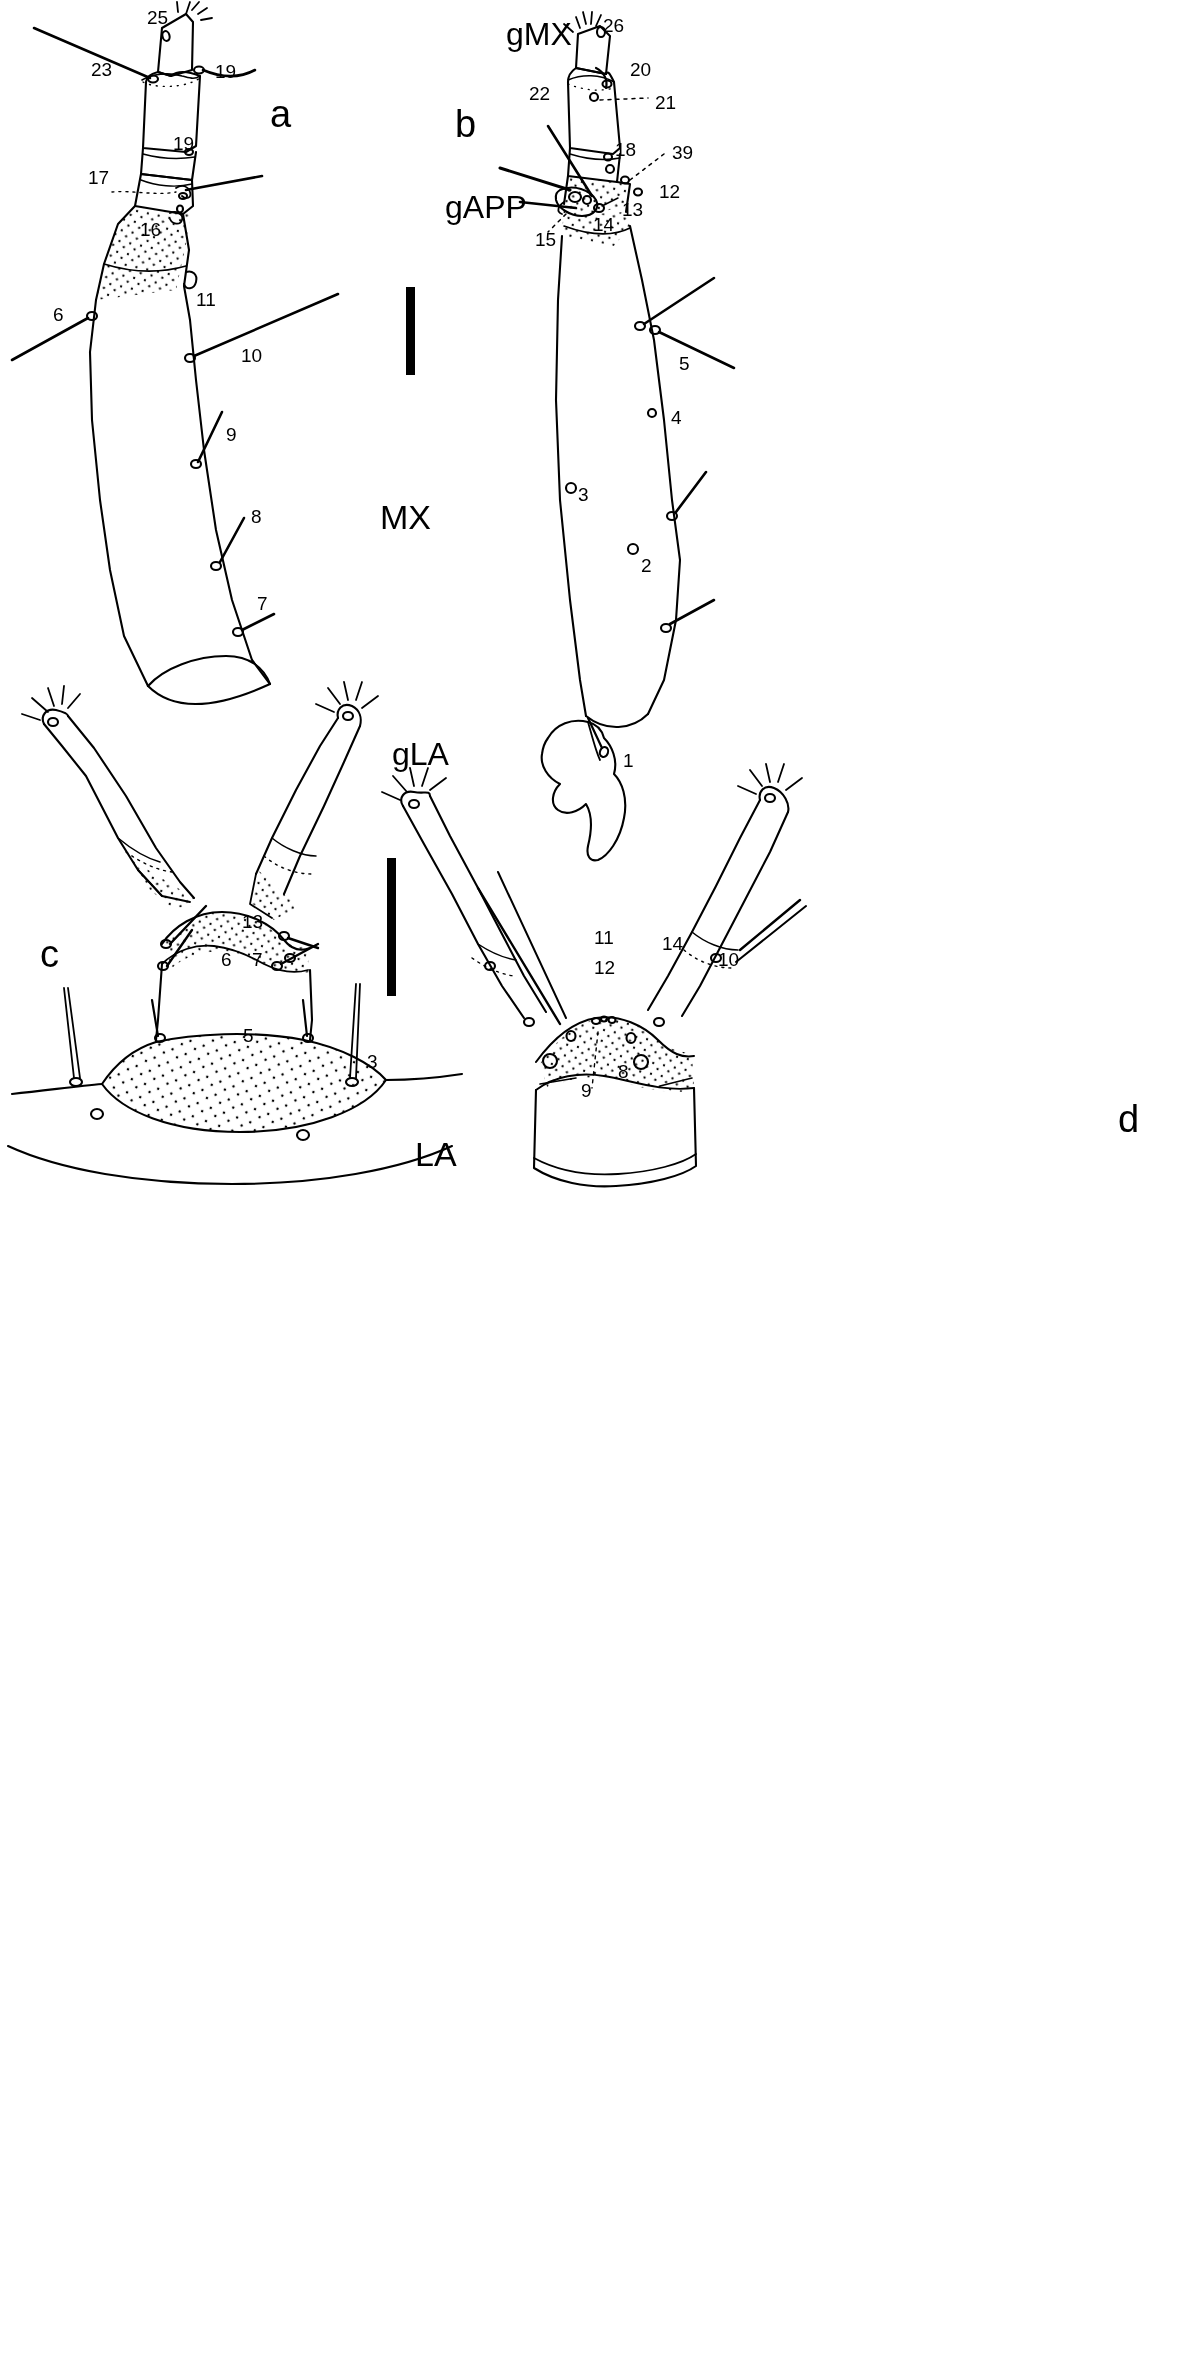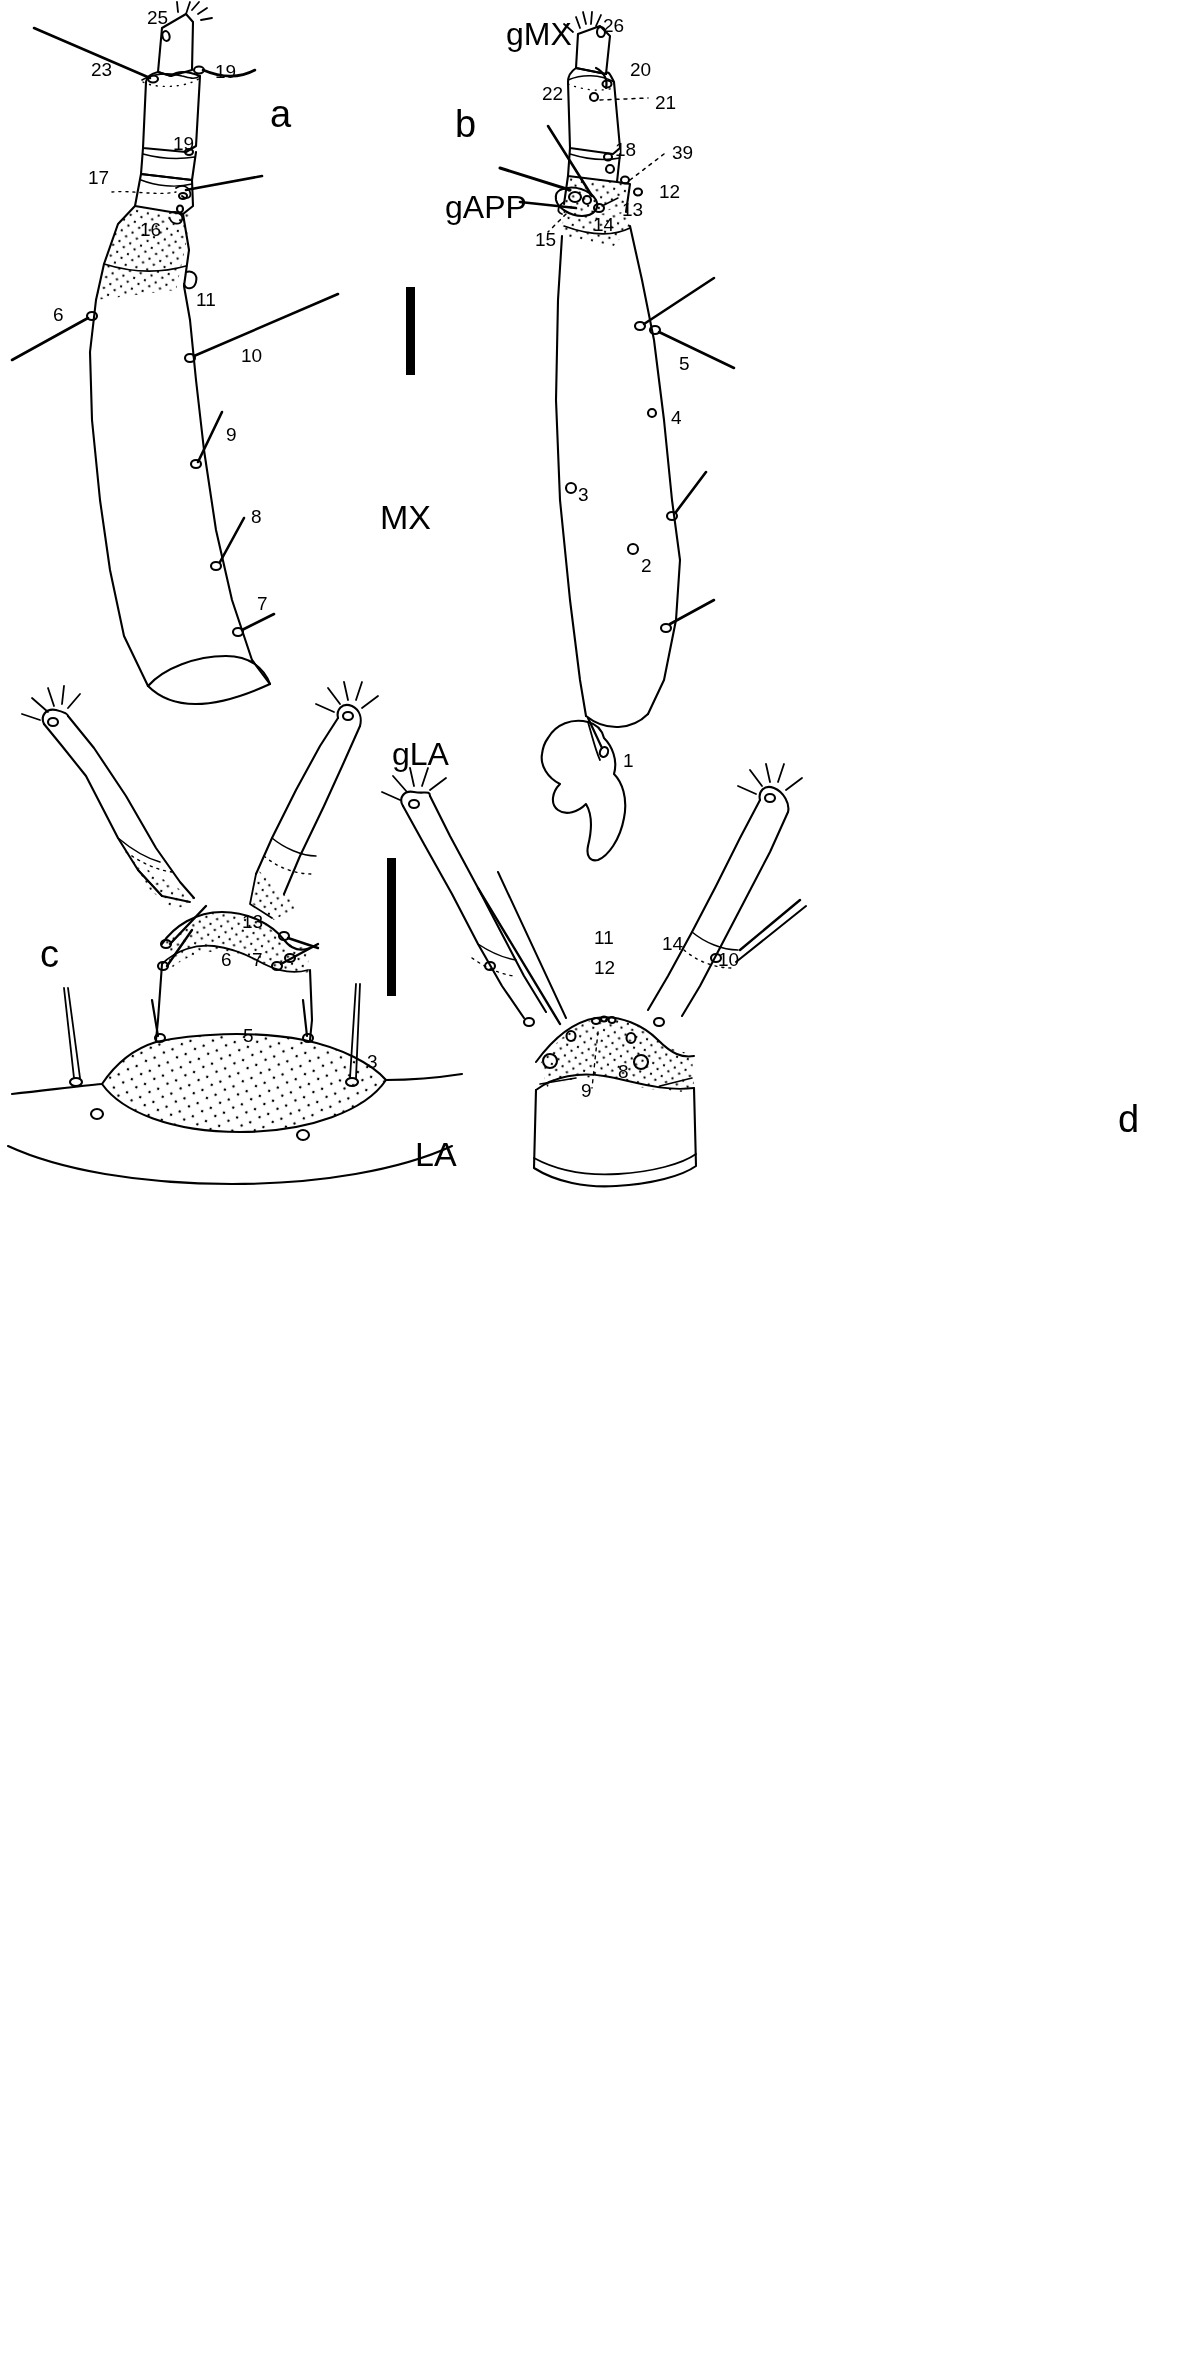--- a/index.html
+++ b/index.html
@@ -308,21 +308,21 @@
   <div class="lbl num" style="left:140px; top:208px;margin-top:12px;">16</div>
   <div class="lbl num" style="left:196px; top:290px;">11</div>
   <div class="lbl num" style="left:53px;  top:305px;">6</div>
   <div class="lbl num" style="left:241px; top:346px;">10</div>
   <div class="lbl num" style="left:226px; top:425px;">9</div>
   <div class="lbl num" style="left:251px; top:507px;">8</div>
   <div class="lbl num" style="left:257px; top:594px;">7</div>
 
   <div class="lbl num" style="left:603px; top:16px;">26</div>
   <div class="lbl num" style="left:630px; top:60px;">20</div>
-  <div class="lbl num" style="left:542px; top:84px;">22</div>
+  <div class="lbl num" style="left:529px; top:84px;">22</div>
   <div class="lbl num" style="left:655px; top:93px;">21</div>
   <div class="lbl num" style="left:615px; top:140px;">18</div>
   <div class="lbl num" style="left:672px; top:143px;">39</div>
   <div class="lbl num" style="left:659px; top:182px;">12</div>
   <div class="lbl num" style="left:622px; top:200px;">13</div>
   <div class="lbl num" style="left:593px; top:215px;">14</div>
   <div class="lbl num" style="left:535px; top:230px;">15</div>
   <div class="lbl num" style="left:679px; top:354px;">5</div>
   <div class="lbl num" style="left:671px; top:408px;">4</div>
   <div class="lbl num" style="left:578px; top:485px;">3</div>

